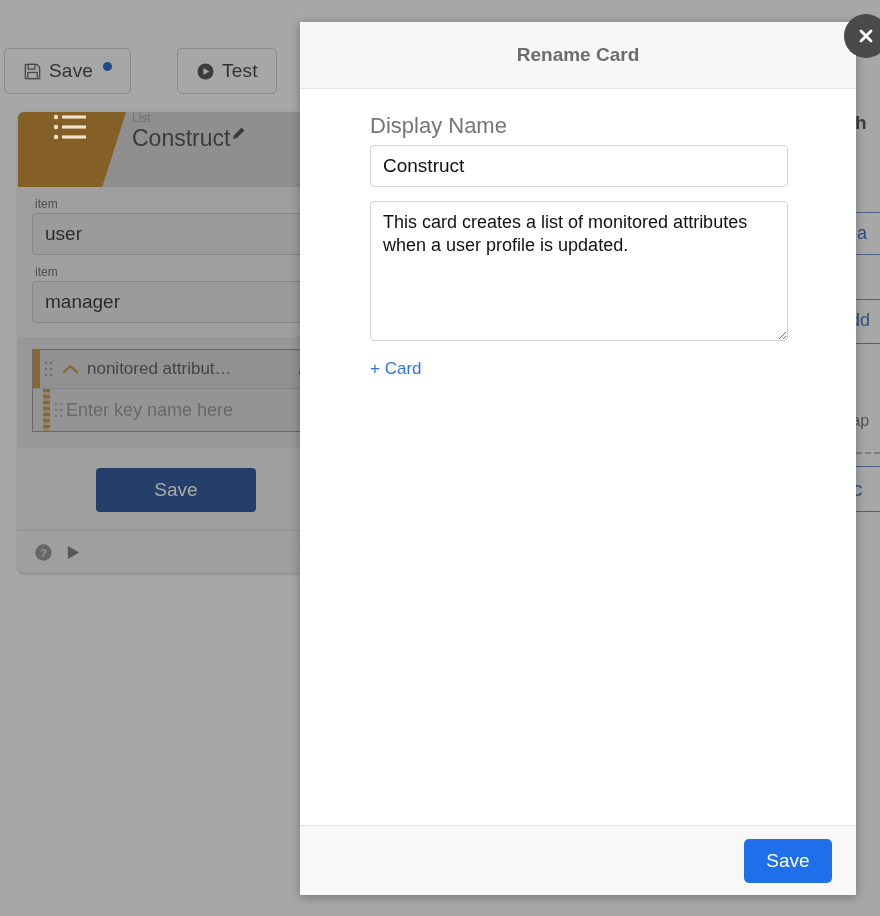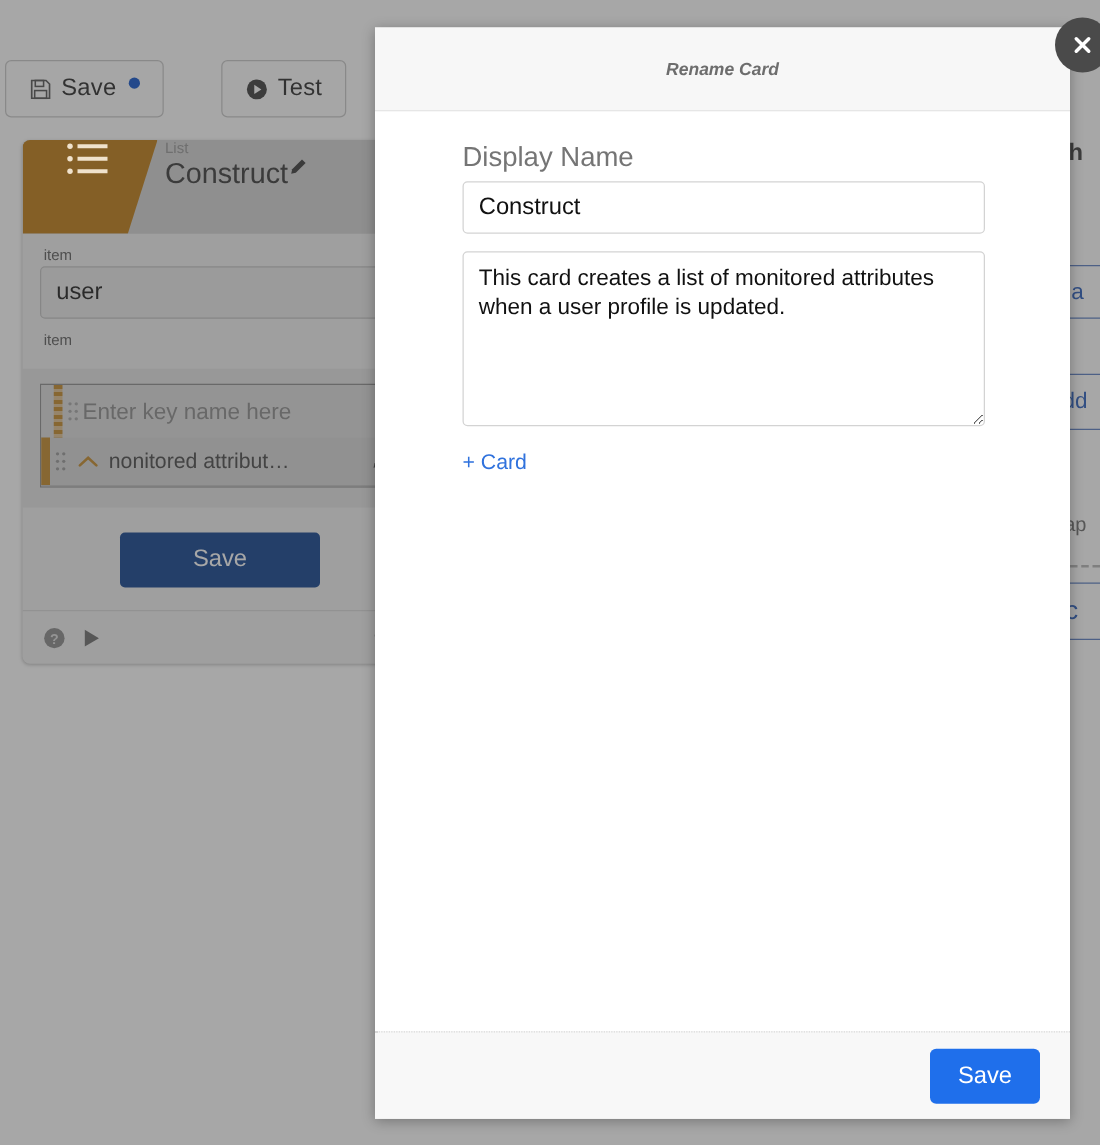--- a/index.html
+++ b/index.html
@@ -263,24 +263,23 @@
   .modal-header {
     height: 66px;
     flex: none;
     background: #f7f7f7;
     border-bottom: 1px solid #e6e6e6;
     display: flex;
     align-items: center;
     justify-content: center;
   }
   .modal-title {
-    font-size: 14px;
+    font-size: 19px;
     font-weight: bold;
     color: #6d6d6d;
-    font-style: italic;
   }
   .modal-close {
     position: absolute;
     right: -32px;
     top: -8px;
     width: 44px;
     height: 44px;
     border-radius: 50%;
     background: #4a4a4a;
     display: flex;
@@ -431,40 +430,27 @@
 
       <div class="field">
         <div class="field-label-row">
           <span class="field-label">item</span>
           <span>
             <svg class="icon-svg" width="13" height="13" viewBox="0 0 16 16">
               <path d="M11.3 1.6l3.1 3.1-8.4 8.4-3.9.8.8-3.9z" fill="#5d5d5d"></path>
             </svg>
           </span>
         </div>
+        <div class="field-input">
+          <span>manager</span>
+        </div>
       </div>
 
       <div class="attr-group">
         <div class="attr-box">
-          <div class="attr-row sub">
-            <div class="attr-bar dotted"></div>
-            <div class="drag-dots">
-              <svg class="icon-svg" width="9" height="18" viewBox="0 0 9 18">
-                <g fill="#a8a8a8">
-                  <circle cx="2" cy="3" r="1.3"></circle>
-                    <circle cx="7" cy="3" r="1.3"></circle>
-                  <circle cx="2" cy="9" r="1.3"></circle>
-                    <circle cx="7" cy="9" r="1.3"></circle>
-                  <circle cx="2" cy="15" r="1.3"></circle>
-                    <circle cx="7" cy="15" r="1.3"></circle>
-                </g>
-              </svg>
-            </div>
-            <span class="attr-placeholder">Enter key name here</span>
-          </div>
           <div class="attr-row">
             <div class="attr-bar"></div>
             <div class="drag-dots">
               <svg class="icon-svg" width="9" height="18" viewBox="0 0 9 18">
                 <g fill="#9a9a9a">
                   <circle cx="2" cy="3" r="1.3"></circle>
                     <circle cx="7" cy="3" r="1.3"></circle>
                   <circle cx="2" cy="9" r="1.3"></circle>
                     <circle cx="7" cy="9" r="1.3"></circle>
                   <circle cx="2" cy="15" r="1.3"></circle>
@@ -477,20 +463,36 @@
                 <path d="M2 9.5L9 3l7 6.5" fill="none" stroke="#c58a2a" stroke-width="2.2" stroke-linecap="round"></path>
               </svg>
             </span>
             <span class="attr-label">nonitored attribut…</span>
             <span style="margin-right:8px;">
               <svg class="icon-svg" width="14" height="14" viewBox="0 0 16 16">
                 <path d="M11.3 1.6l3.1 3.1-8.4 8.4-3.9.8.8-3.9z" fill="#4a4a4a"></path>
               </svg>
             </span>
           </div>
+          <div class="attr-row sub">
+            <div class="attr-bar dotted"></div>
+            <div class="drag-dots">
+              <svg class="icon-svg" width="9" height="18" viewBox="0 0 9 18">
+                <g fill="#a8a8a8">
+                  <circle cx="2" cy="3" r="1.3"></circle>
+                    <circle cx="7" cy="3" r="1.3"></circle>
+                  <circle cx="2" cy="9" r="1.3"></circle>
+                    <circle cx="7" cy="9" r="1.3"></circle>
+                  <circle cx="2" cy="15" r="1.3"></circle>
+                    <circle cx="7" cy="15" r="1.3"></circle>
+                </g>
+              </svg>
+            </div>
+            <span class="attr-placeholder">Enter key name here</span>
+          </div>
         </div>
       </div>
 
       <div class="card-save-wrap">
         <div class="card-save-btn">
           <span>Save</span>
         </div>
       </div>
     </div>
 

